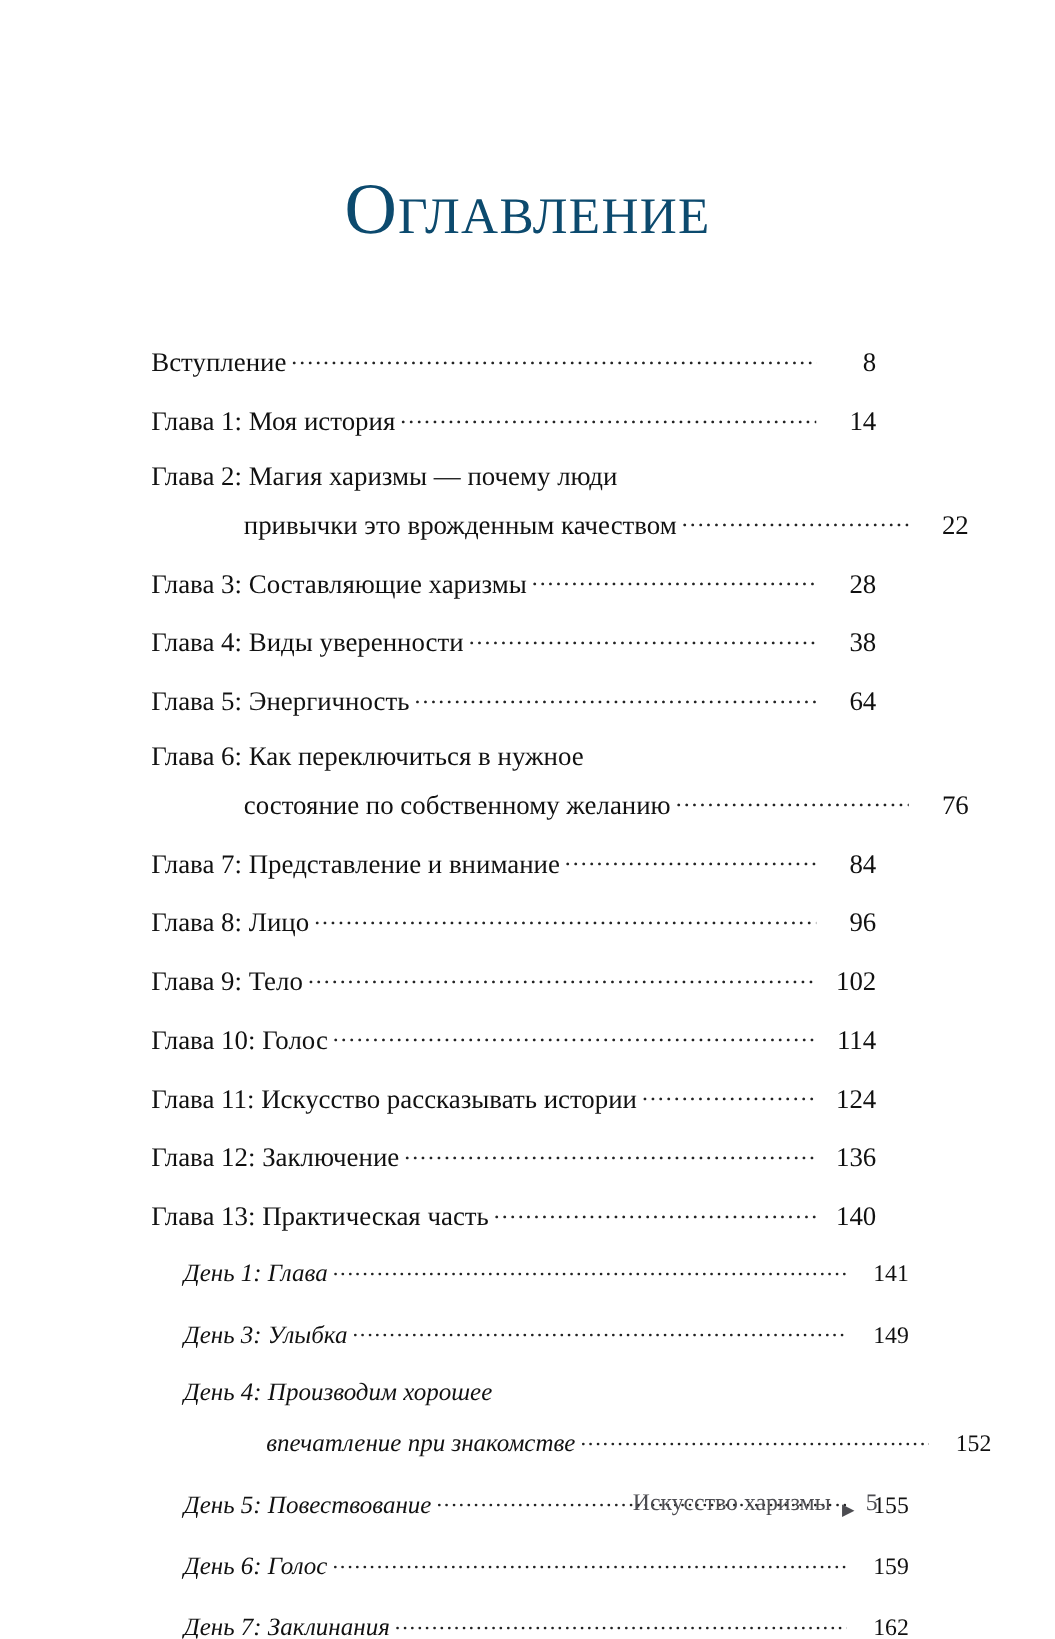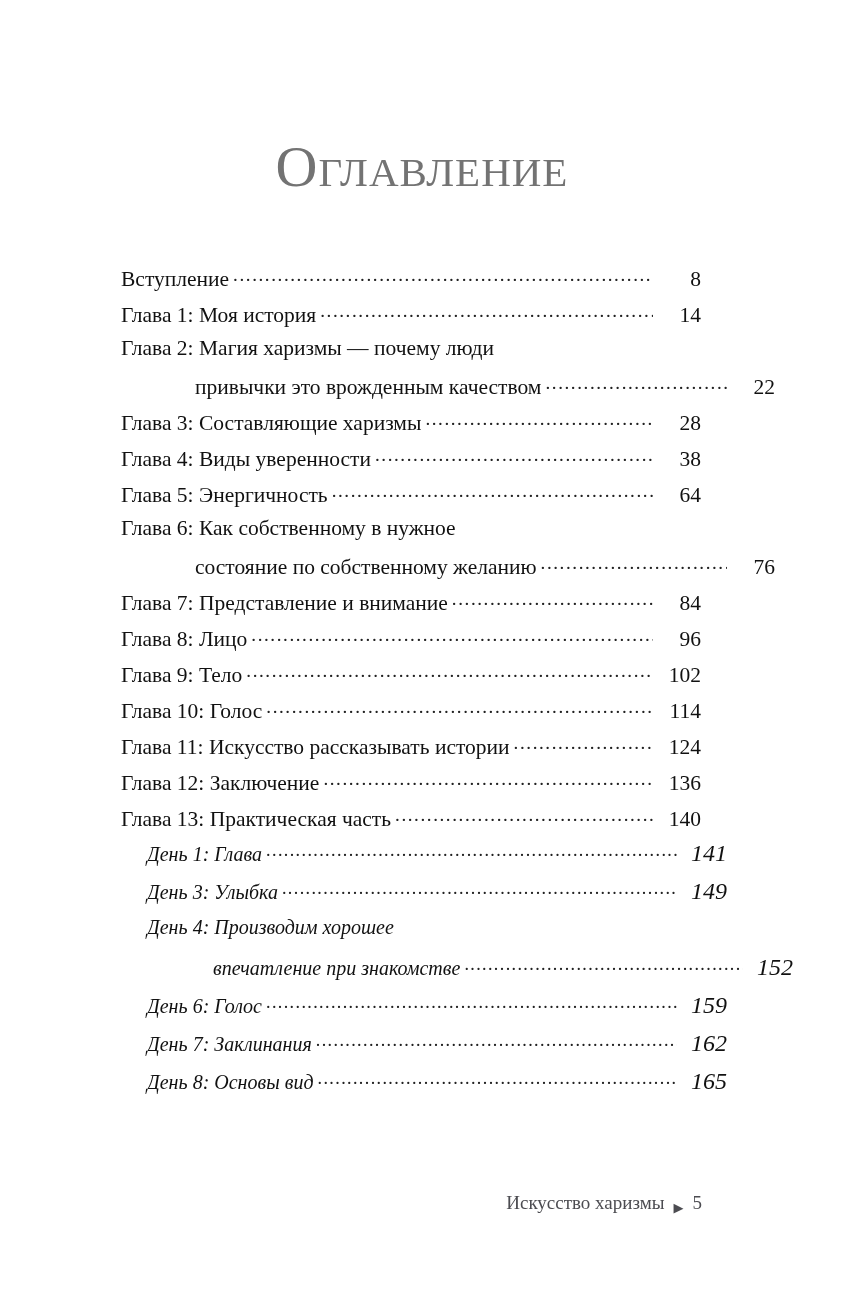--- a/index.html
+++ b/index.html
@@ -23,35 +23,36 @@
     position: absolute;
     left: 0;
     top: 134px;
     width: 844px;
     text-align: center;
     font-family: "Liberation Serif", "DejaVu Serif", serif;
     font-size: 58px;
     line-height: 66px;
     font-variant: small-caps;
     letter-spacing: 1px;
-    color: #737373;
+    color: #0c4a6e;
     font-weight: 400;
   }
 
   
   .toc-list {
     position: absolute;
     left: 121px;
     top: 264px;
     width: 580px;
   }
 
   .entry {
     display: block;
     width: 100%;
+    margin-top: 11px;
   }
 
   
   .line {
     display: flex;
     align-items: baseline;
     width: 100%;
     white-space: nowrap;
   }
 
@@ -106,23 +107,22 @@
   }
 
   .pageno {
     flex: 0 0 auto;
     width: 44px;
     text-align: right;
     font-style: normal;
     font-size: 21.5px;
   }
   .entry-day .pageno {
-    font-size: 24px;
+    font-size: 19px;
     width: 46px;
-    font-style: italic;
   }
 
   
   .footer {
     position: absolute;
     right: 142px;
     top: 1192px;
     display: flex;
     align-items: flex-end;
     gap: 9px;
@@ -187,21 +187,21 @@
       </div>
       <div class="entry entry-chapter">
         <div class="line">
           <span class="label">Глава 5: Энергичность</span>
           <span class="leader"></span>
           <span class="pageno">64</span>
         </div>
       </div>
       <div class="entry entry-chapter">
         <div class="line line-nolead">
-          <span class="label">Глава 6: Как собственному в нужное</span>
+          <span class="label">Глава 6: Как переключиться в нужное</span>
         </div>
         <div class="line line-cont">
           <span class="label">состояние по собственному желанию</span>
           <span class="leader"></span>
           <span class="pageno">76</span>
         </div>
       </div>
       <div class="entry entry-chapter">
         <div class="line">
           <span class="label">Глава 7: Представление и внимание</span>
@@ -266,20 +266,27 @@
         </div>
       </div>
       <div class="entry entry-day">
         <div class="line line-nolead">
           <span class="label">День 4: Производим хорошее</span>
         </div>
         <div class="line line-cont">
           <span class="label">впечатление при знакомстве</span>
           <span class="leader"></span>
           <span class="pageno">152</span>
+        </div>
+      </div>
+      <div class="entry entry-day">
+        <div class="line">
+          <span class="label">День 5: Повествование</span>
+          <span class="leader"></span>
+          <span class="pageno">155</span>
         </div>
       </div>
       <div class="entry entry-day">
         <div class="line">
           <span class="label">День 6: Голос</span>
           <span class="leader"></span>
           <span class="pageno">159</span>
         </div>
       </div>
       <div class="entry entry-day">

